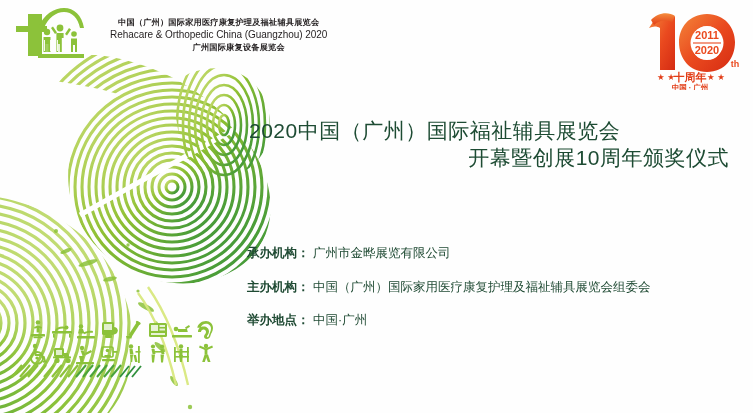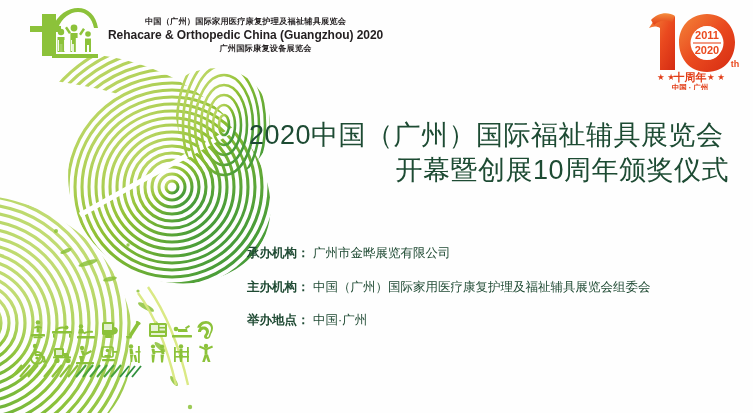--- a/index.html
+++ b/index.html
@@ -22,35 +22,35 @@
   .fingerprint{
     position:absolute;
     left:-40px;top:55px;
     width:400px;height:380px;
     pointer-events:none;
   }
   .fp-svg{display:block;width:100%;height:100%;}
 
   
   .logo-left{
-    position:absolute;left:28px;top:6px;
-    display:flex;align-items:center;gap:8px;
+    position:absolute;left:14px;top:6px;
+    display:flex;align-items:center;gap:24px;
   }
   .logo-mark{width:72px;height:58px;flex:0 0 auto;}
   .logo-text{
     display:flex;flex-direction:column;
     align-items:center;justify-content:center;
     line-height:1.35;
   }
   .logo-cn1{
     font-size:8.2px;color:#231f20;font-weight:bold;
     letter-spacing:.2px;white-space:nowrap;
   }
   .logo-en{
-    font-size:12px;color:#231f20;font-weight:bold;
+    font-size:10px;color:#231f20;font-weight:normal;
     letter-spacing:-.05px;white-space:nowrap;
   }
   .logo-cn2{
     font-size:8.2px;color:#231f20;font-weight:bold;
     letter-spacing:.2px;white-space:nowrap;margin-left:40px;
   }
 
   
   .logo-right{
     position:absolute;right:8px;top:4px;
@@ -58,21 +58,21 @@
   }
   .anniv-svg{display:block;width:110px;height:86px;}
 
   
   .title-block{
     position:absolute;left:247px;top:118px;width:482px;
     text-align:center;
   }
   .title-line1,.title-line2{
     color:#1d4b33;
-    font-size:27px;
+    font-size:21px;
     font-weight:normal;
     letter-spacing:.5px;
     line-height:1.28;
     white-space:nowrap;
   }
   .title-line1{text-align:left;margin-left:2px;}
   .title-line2{text-align:right;}
 
   
   .info-block{

